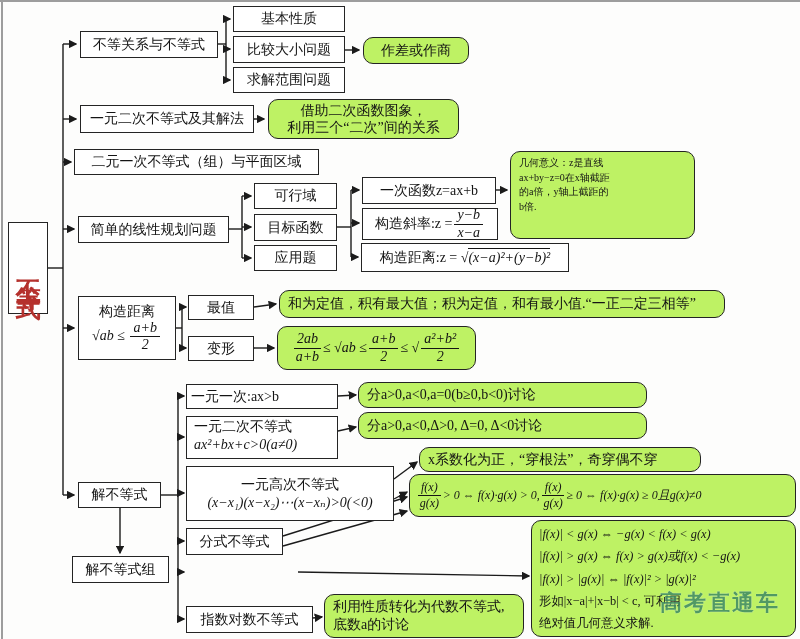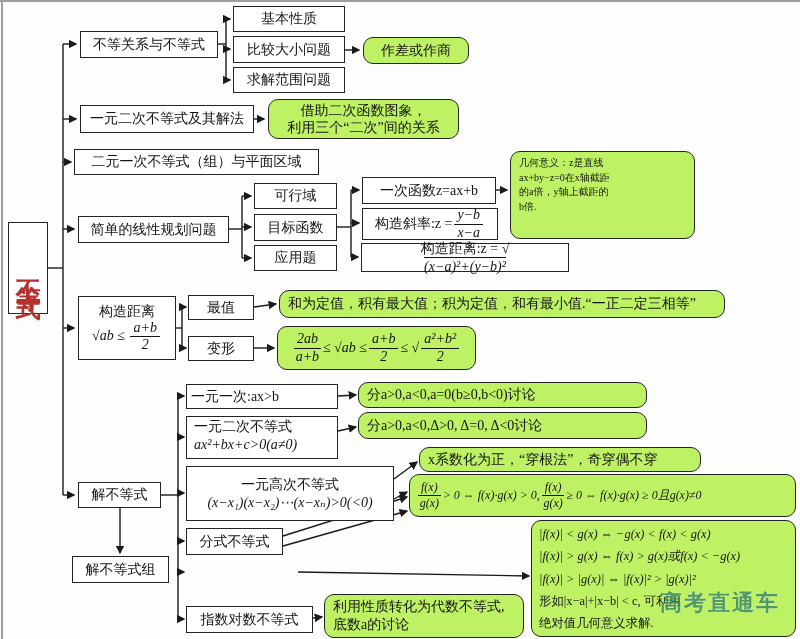--- a/index.html
+++ b/index.html
@@ -139,21 +139,21 @@
   <div class="node" style="left:254px;top:214px;width:83px;height:27px;">目标函数</div>
   <div class="node" style="left:254px;top:245px;width:83px;height:26px;">应用题</div>
   <div class="node small" style="left:362px;top:177px;width:134px;height:27px;">一次函数z=ax+b</div>
   <div class="node small" style="left:362px;top:208px;width:136px;height:32px;">
     <span>构造斜率:z =</span>
     <span class="frac">
       <span class="fn">y−b</span>
       <span class="fd">x−a</span>
     </span>
   </div>
-  <div class="node small" style="left:361px;top:243px;width:208px;height:29px;flex-direction:column;">
+  <div class="node small" style="left:361px;top:243px;width:208px;height:29px;">
     <span>构造距离:z = √</span>
     <span class="sqrt-rad">(x−a)²+(y−b)²</span>
   </div>
   <div class="node blue col left" style="left:510px;top:151px;width:185px;height:88px;padding:4px 8px;font-size:10px;line-height:1.45;">
     <div>几何意义：z是直线</div>
     <div>ax+by−z=0在x轴截距</div>
     <div>的a倍，y轴上截距的</div>
     <div>b倍.</div>
   </div>
 

